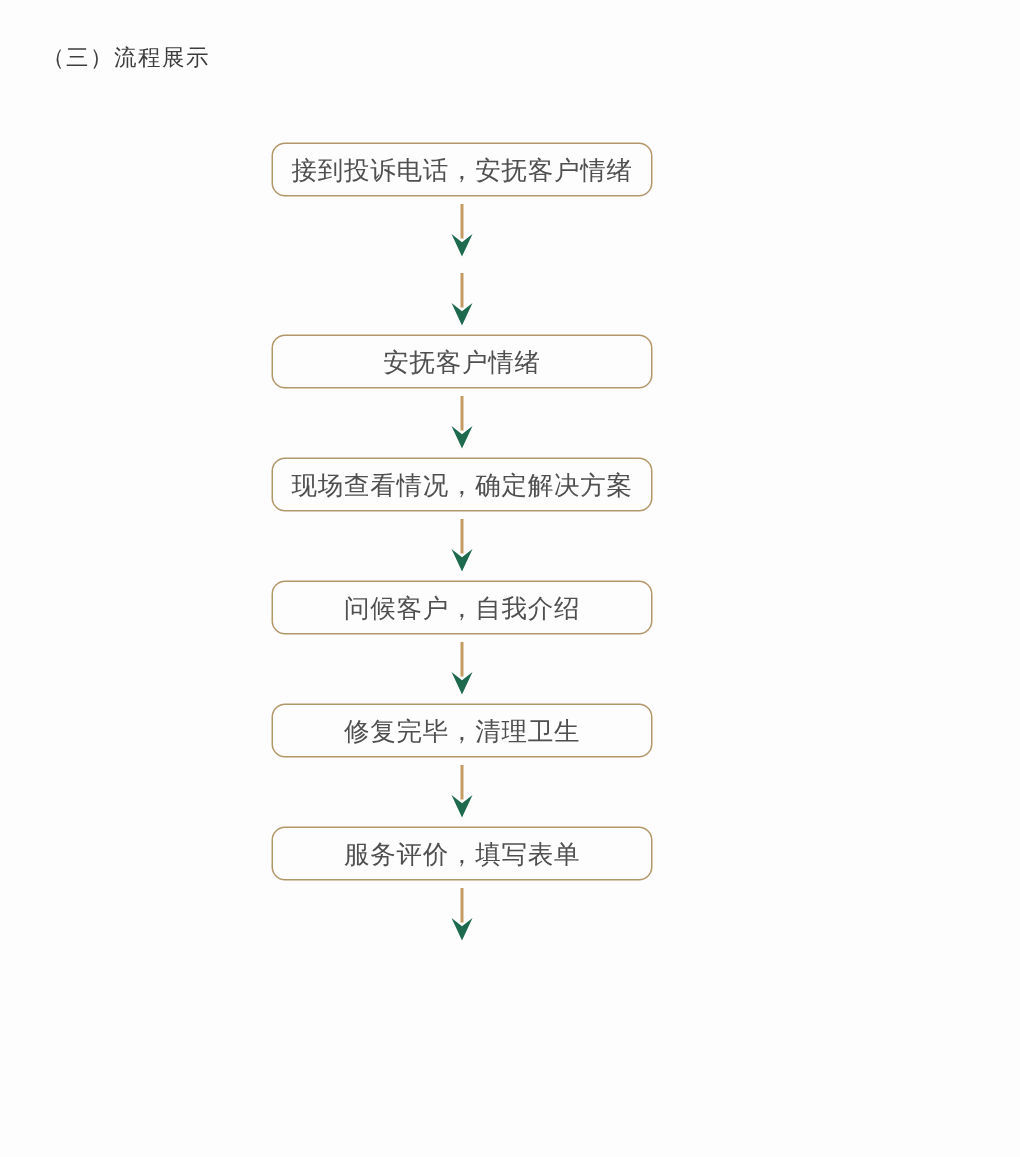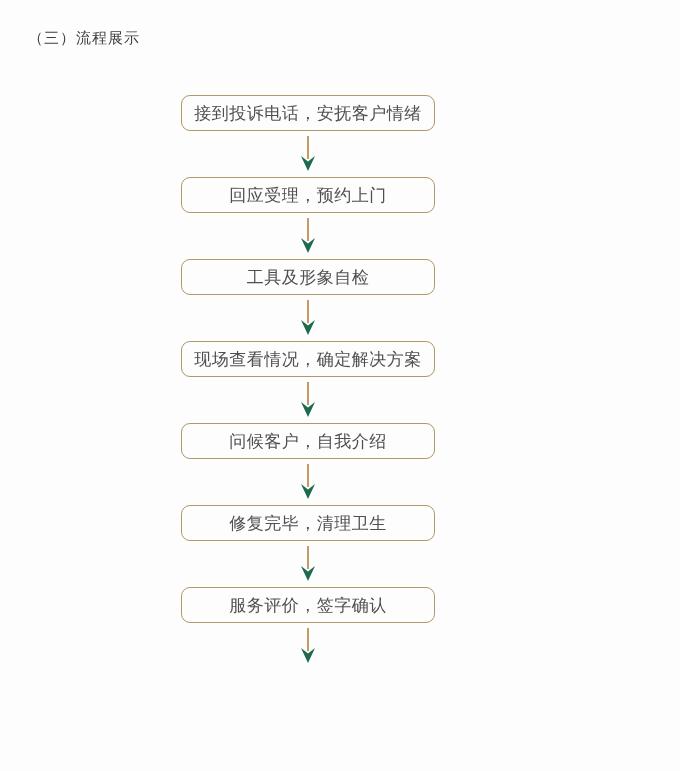--- a/index.html
+++ b/index.html
@@ -86,34 +86,31 @@
     <div class="arrow">
       <svg width="18" height="36" viewBox="0 0 18 36" aria-hidden="true">
         <rect class="shaft" x="8" y="0" width="2" height="23"></rect>
         <path class="head" d="M2 20 L9 25.5 L16 20 L9 35 Z"></path>
       </svg>
     </div>
   </div>
 
 
   <div class="step">
-    <div class="box">
-      <span class="box-label">回应受理，预约上门</span>
-    </div>
     <div class="arrow">
       <svg width="18" height="36" viewBox="0 0 18 36" aria-hidden="true">
         <rect class="shaft" x="8" y="0" width="2" height="23"></rect>
         <path class="head" d="M2 20 L9 25.5 L16 20 L9 35 Z"></path>
       </svg>
     </div>
   </div>
 
   <div class="step">
     <div class="box">
-      <span class="box-label">工具及形象自检</span>
+      <span class="box-label">安抚客户情绪</span>
     </div>
     <div class="arrow">
       <svg width="18" height="36" viewBox="0 0 18 36" aria-hidden="true">
         <rect class="shaft" x="8" y="0" width="2" height="23"></rect>
         <path class="head" d="M2 20 L9 25.5 L16 20 L9 35 Z"></path>
       </svg>
     </div>
   </div>
 
   <div class="step">
@@ -147,21 +144,21 @@
     <div class="arrow">
       <svg width="18" height="36" viewBox="0 0 18 36" aria-hidden="true">
         <rect class="shaft" x="8" y="0" width="2" height="23"></rect>
         <path class="head" d="M2 20 L9 25.5 L16 20 L9 35 Z"></path>
       </svg>
     </div>
   </div>
 
   <div class="step">
     <div class="box">
-      <span class="box-label">服务评价，签字确认</span>
+      <span class="box-label">服务评价，填写表单</span>
     </div>
     <div class="arrow">
       <svg width="18" height="36" viewBox="0 0 18 36" aria-hidden="true">
         <rect class="shaft" x="8" y="0" width="2" height="23"></rect>
         <path class="head" d="M2 20 L9 25.5 L16 20 L9 35 Z"></path>
       </svg>
     </div>
   </div>
 
 </div>

